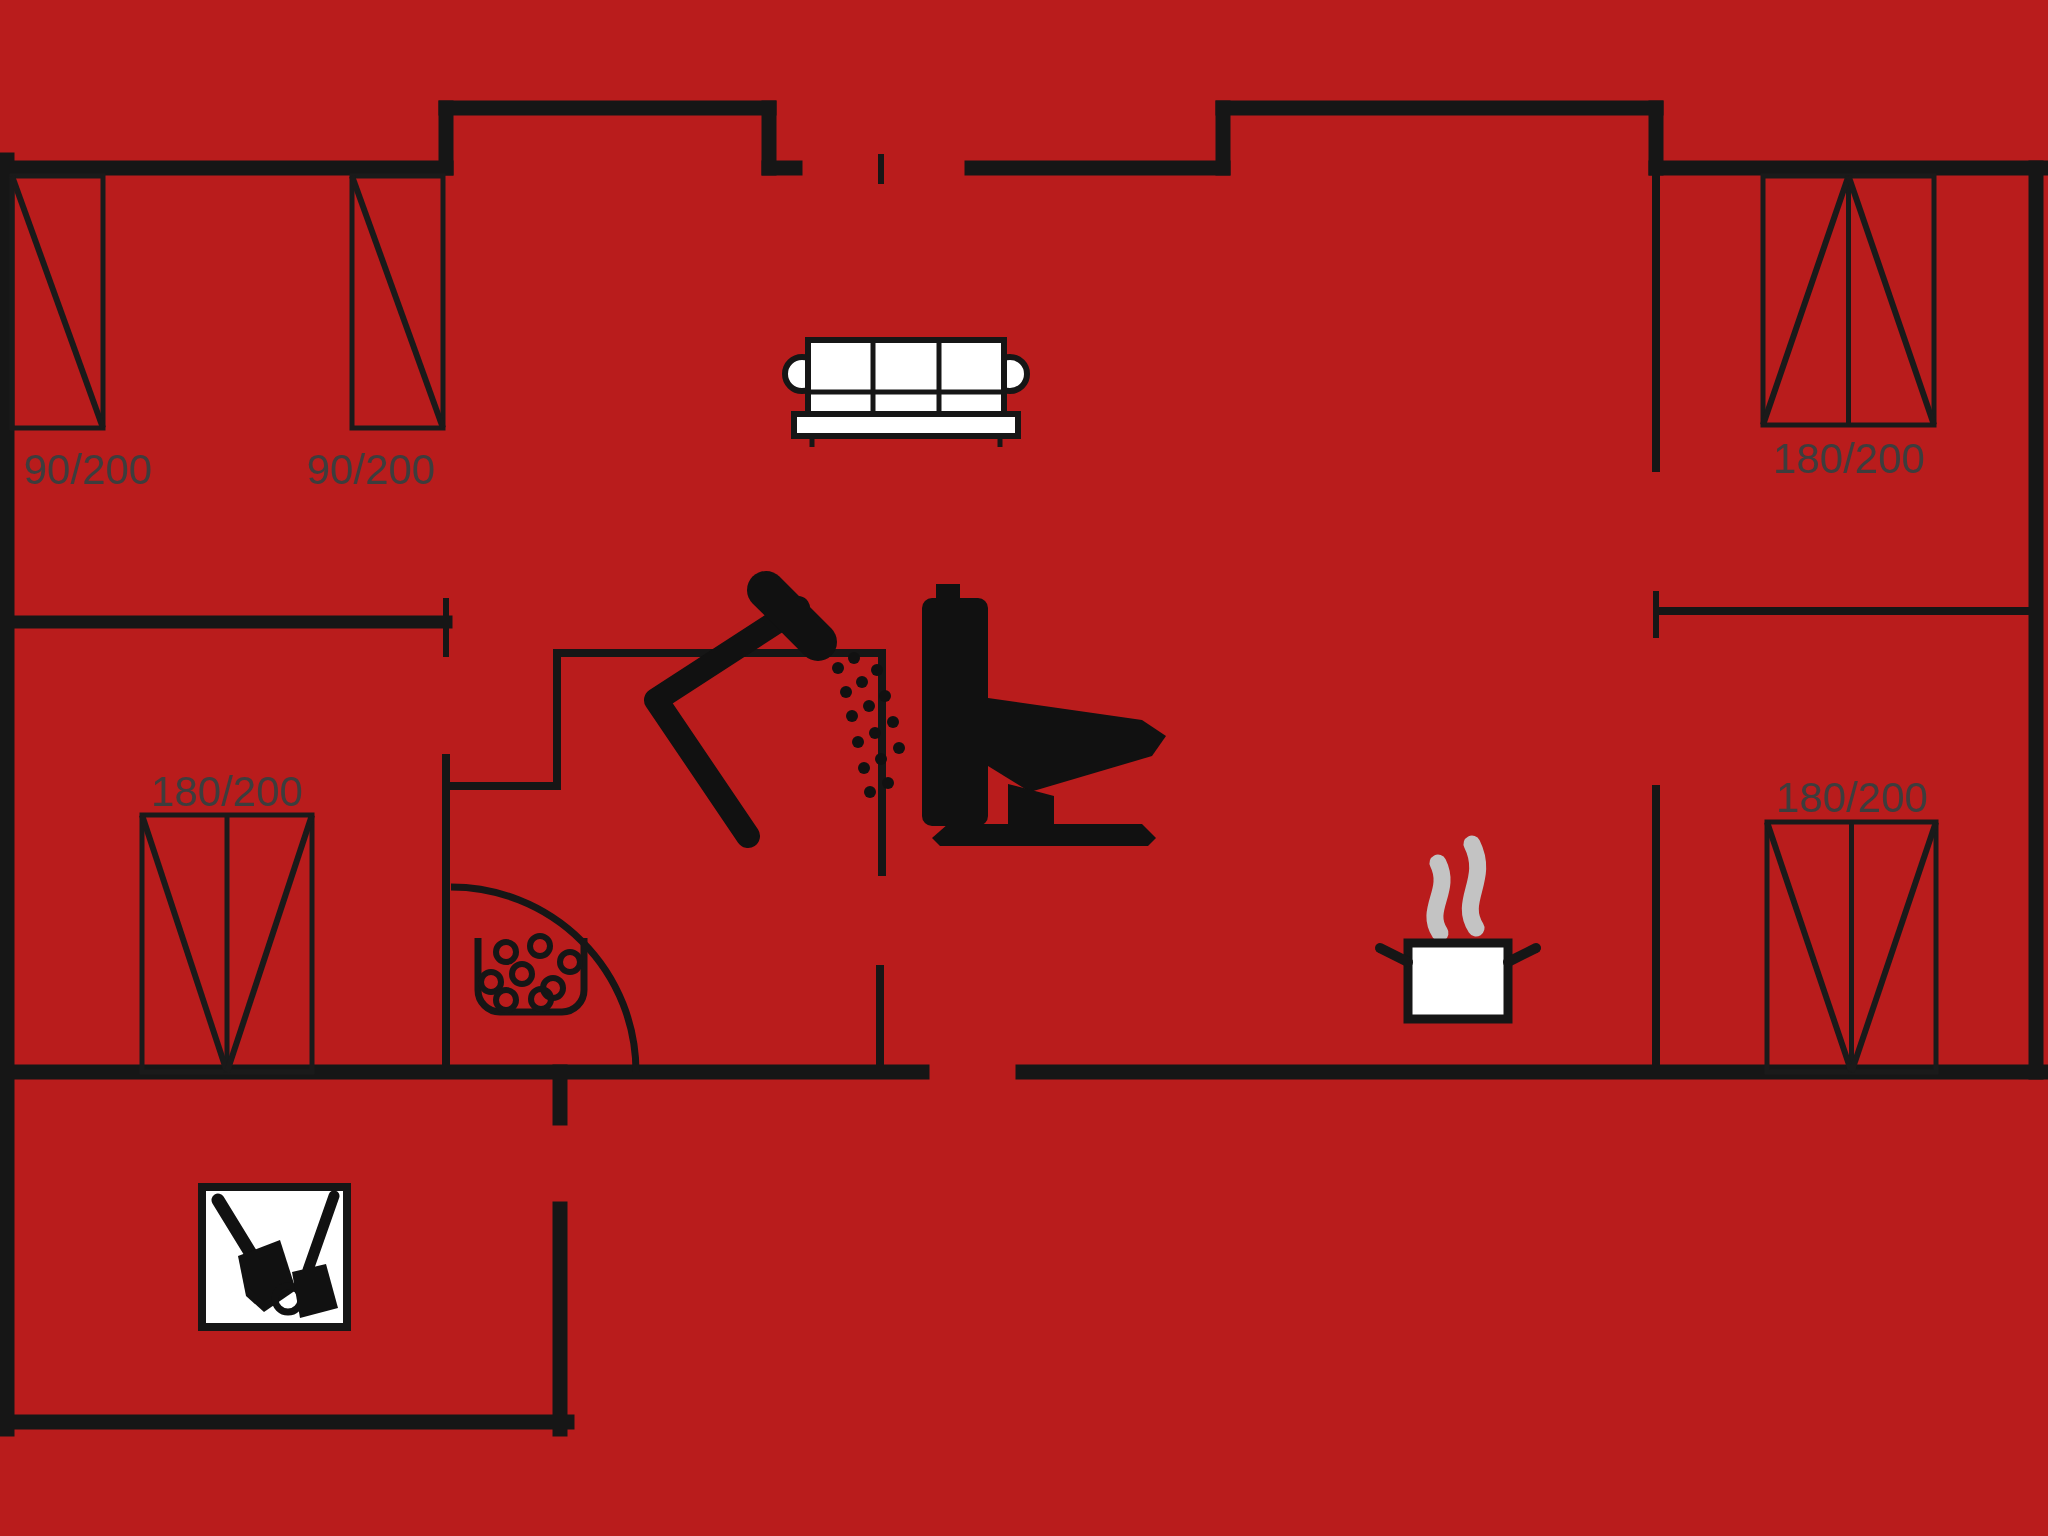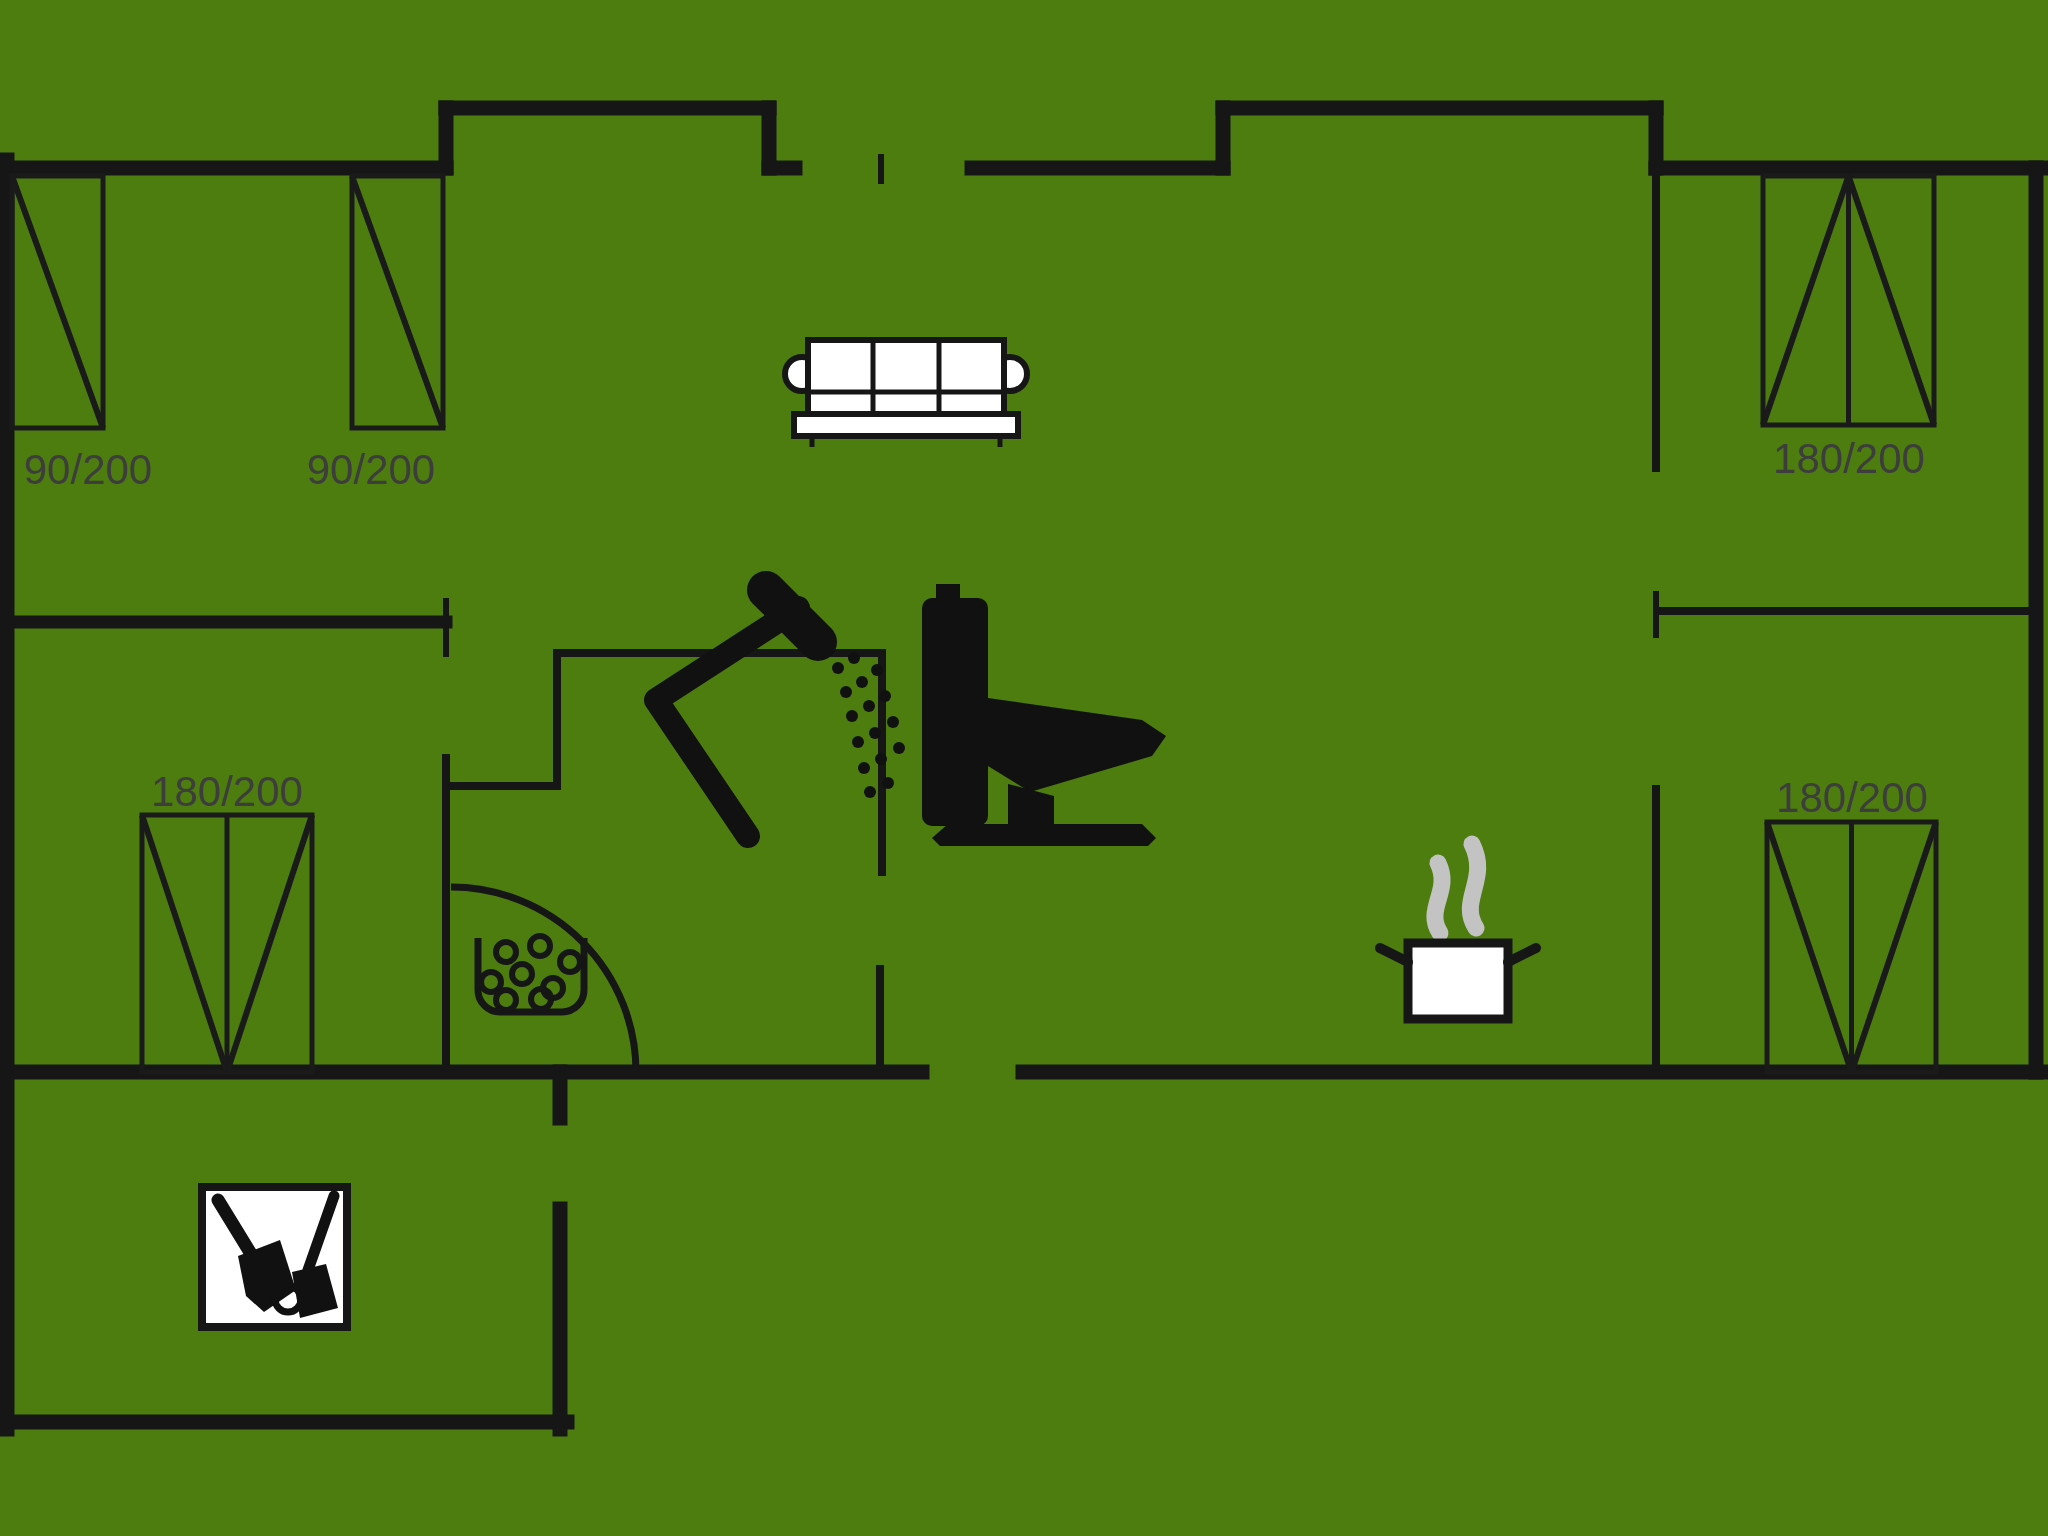--- a/index.html
+++ b/index.html
@@ -1,16 +1,16 @@
 <!DOCTYPE html>
 <html><head>
 <meta charset="utf-8">
 <style>
   html,body{margin:0;padding:0;background:#ffffff;}
-  #stage{position:relative;width:2048px;height:1536px;background:#4d7c0f;overflow:hidden;
+  #stage{position:relative;width:2048px;height:1536px;background:#b91c1c;overflow:hidden;
          font-family:"Liberation Sans", sans-serif;}
   svg{position:absolute;left:0;top:0;}
   .wall-ext{stroke:#161616;stroke-width:15;stroke-linecap:square;}
   .wall-int{stroke:#161616;stroke-width:13;stroke-linecap:square;}
   .wall-thin{stroke:#161616;stroke-width:8;stroke-linecap:square;}
   .wall-tick{stroke:#161616;stroke-width:6;stroke-linecap:butt;}
   .bed-line{stroke:#1a1a1a;stroke-width:5;fill:none;}
   .bed-diag{stroke:#1a1a1a;stroke-width:6;fill:none;}
   .furn{stroke:#161616;stroke-width:6;fill:#ffffff;}
   .furn-thin{stroke:#161616;stroke-width:5;fill:none;}

